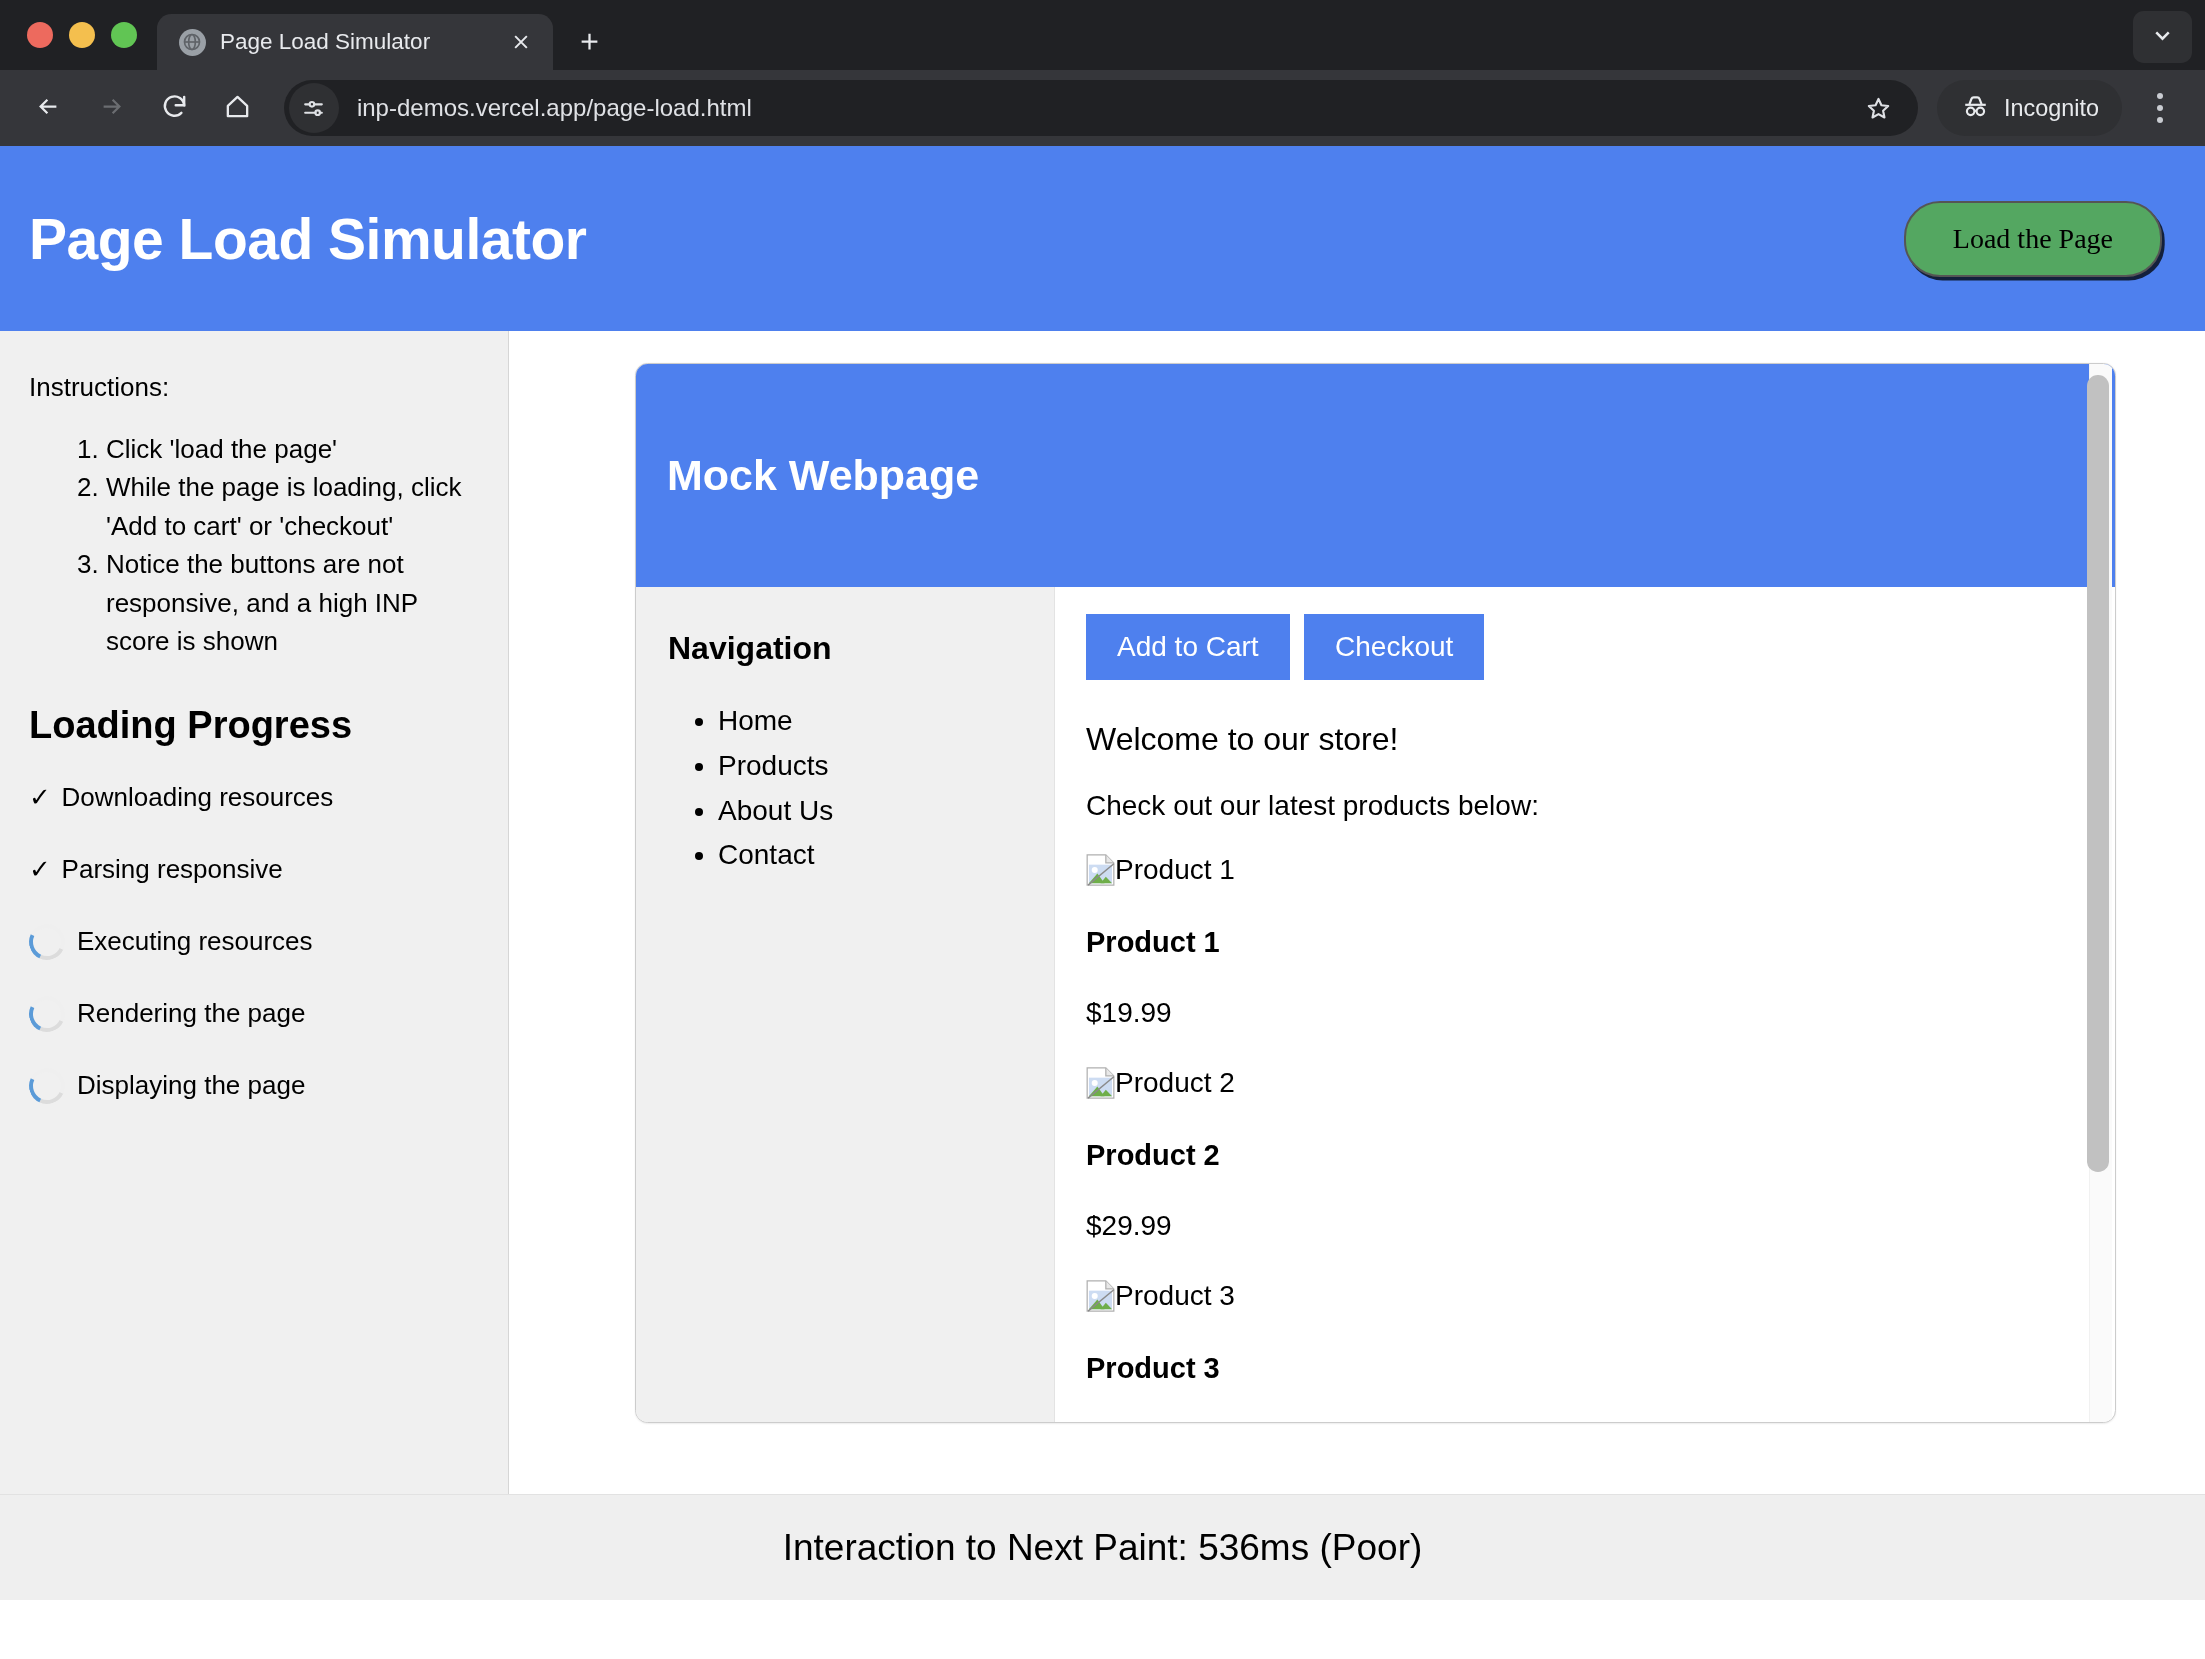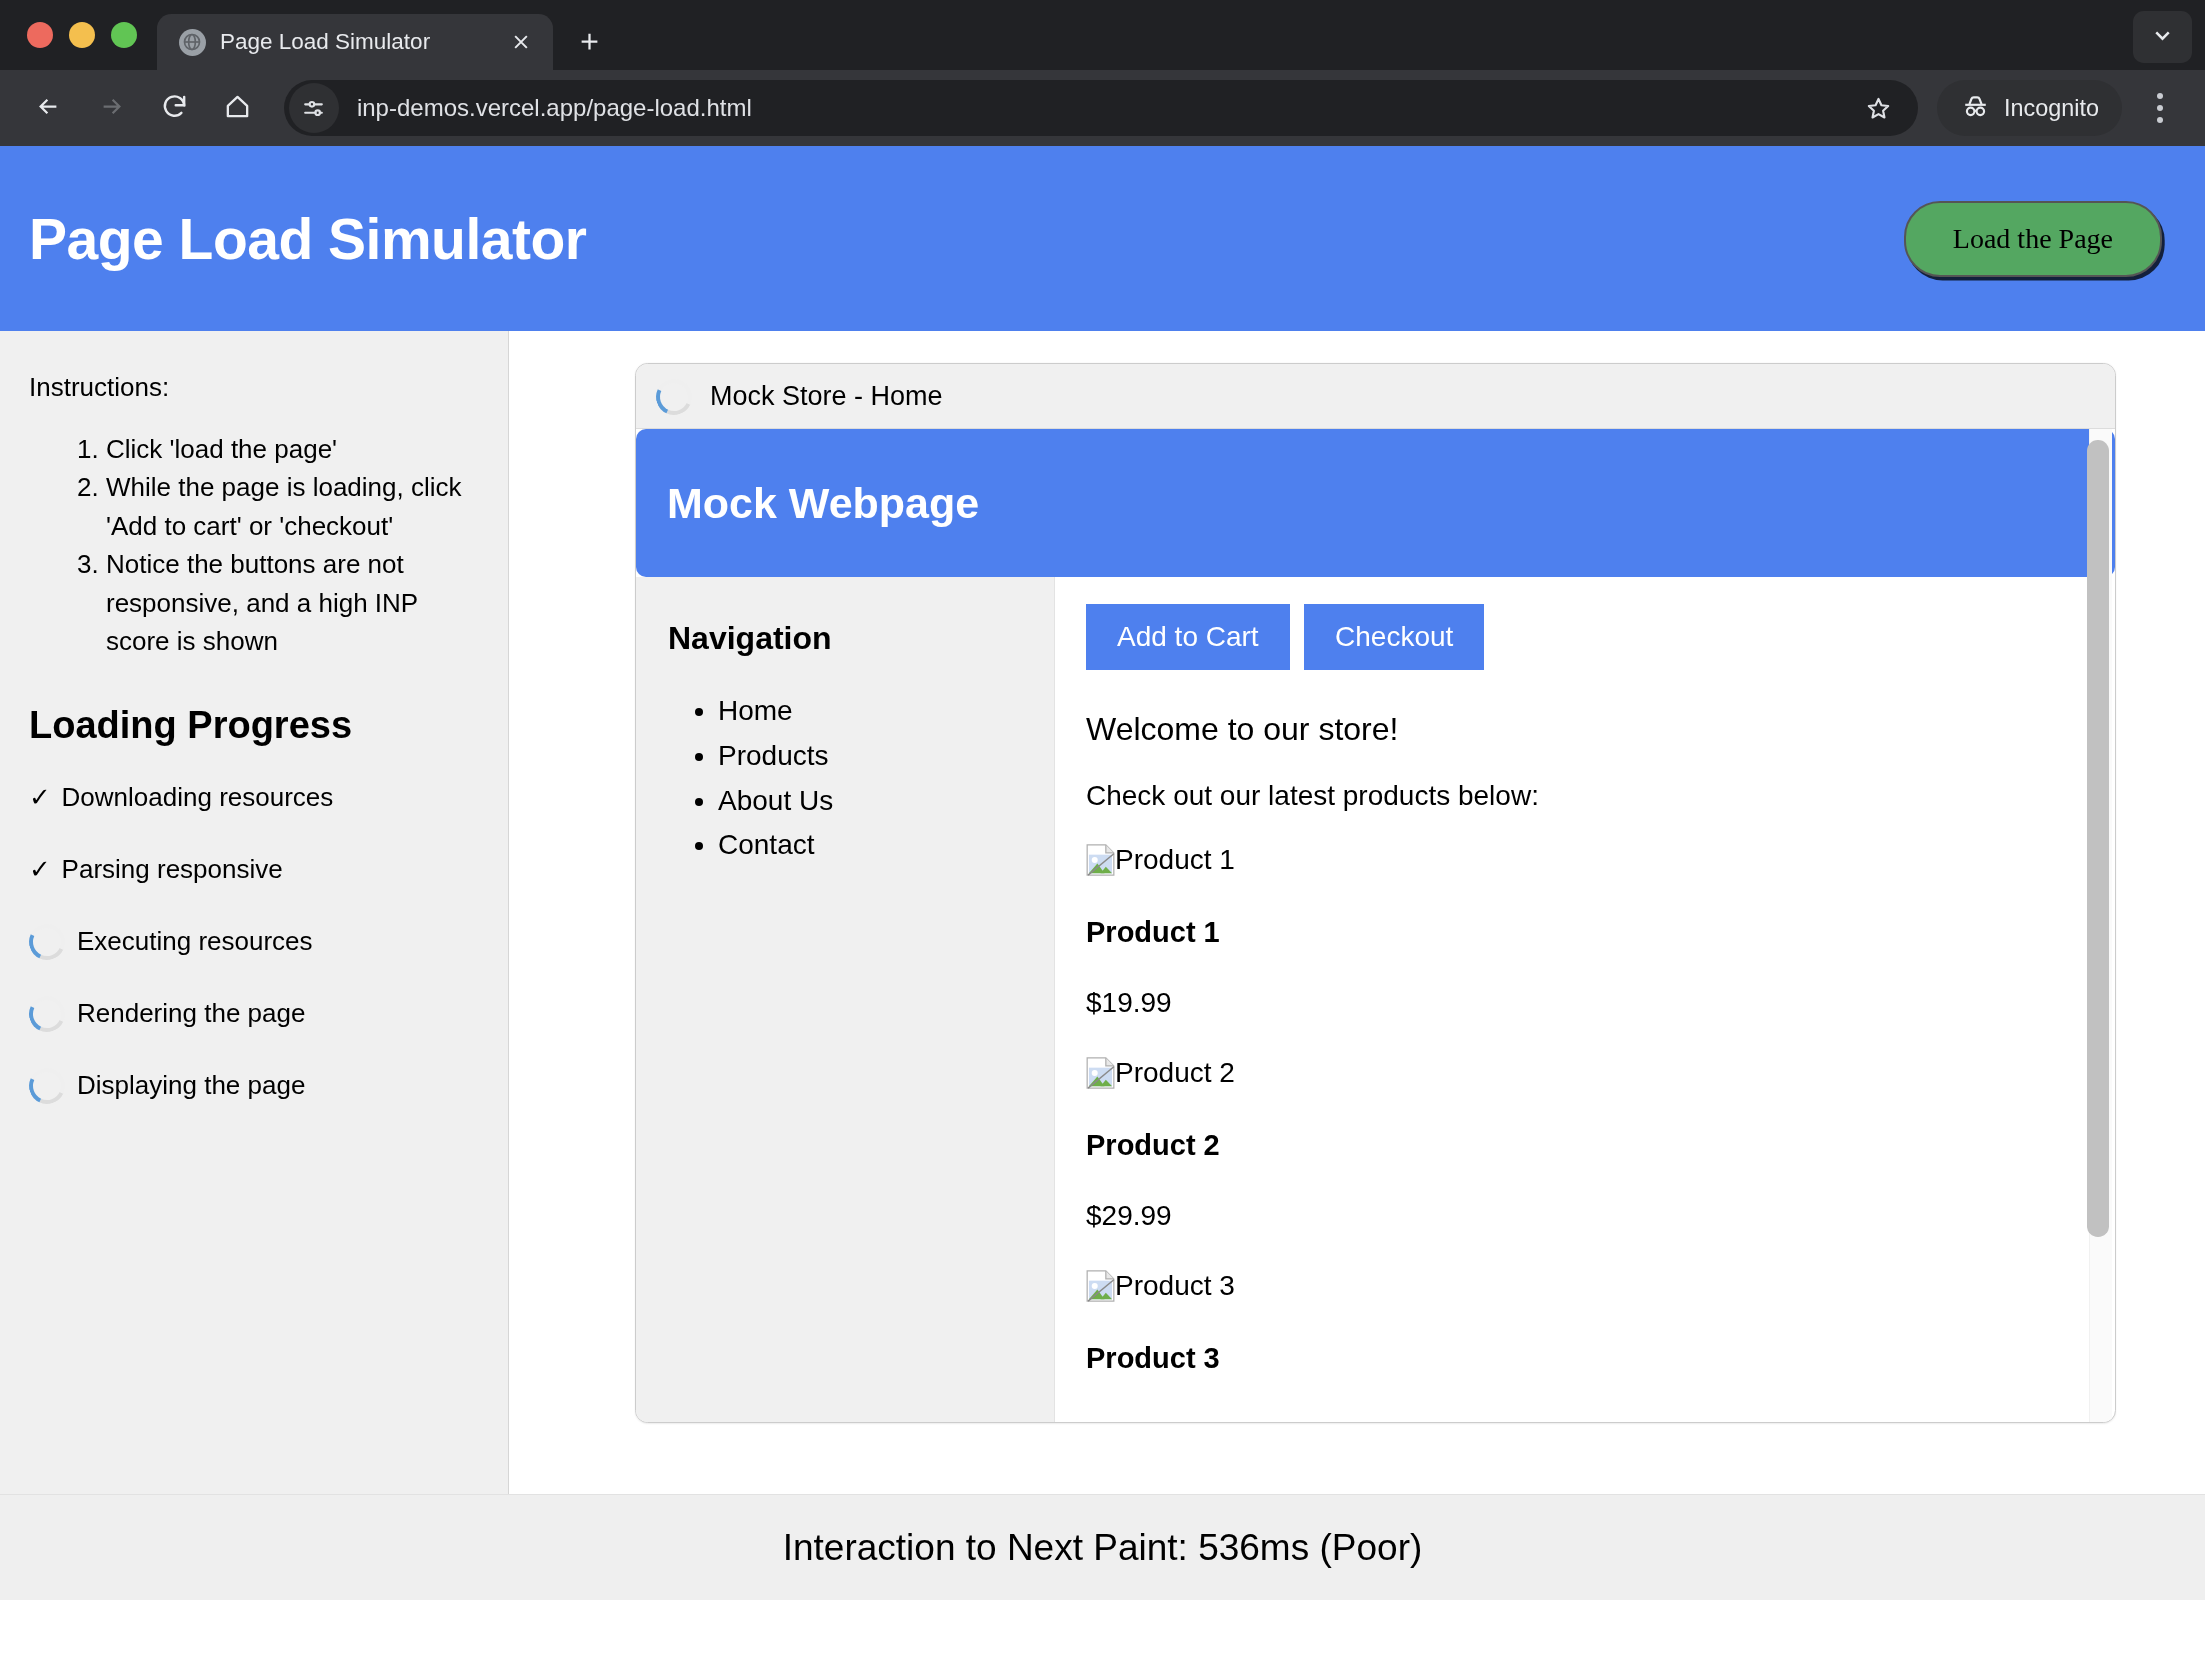--- a/index.html
+++ b/index.html
@@ -164,22 +164,22 @@
   }
   .mock-titlebar {
     height: 65px; background: #f0f0f0; border-bottom: 0.9px solid #dcdcdc;
     display: flex; align-items: center; padding: 0 20px; gap: 18px; flex: 0 0 65px;
   }
   .mock-titlebar .title { font-size: 27px; color: #000; }
   .mock-body { flex: 1 1 auto; display: flex; overflow: hidden; position: relative; }
   .mock-scroll { flex: 1 1 auto; overflow: hidden; position: relative; }
 
   .mock-hero {
-    background: #4E80EE; height: 148px;
-    display: flex; align-items: center; padding-left: 31px; border-radius: 10px;
+    background: #4E80EE; height: 223px;
+    display: flex; align-items: center; padding-left: 31px;
   }
   .mock-hero h2 { color: #fff; font-size: 43px; font-weight: bold; }
 
   .mock-cols { display: flex; }
   .mock-nav {
     width: 419px; flex: 0 0 419px; background: #f0f0f0;
     padding: 43px 0 0 32px; min-height: 810px;
     border-right: 0.9px solid #e3e3e3;
   }
   .mock-nav h3 { font-size: 32px; font-weight: bold; color: #000; }
@@ -366,24 +366,20 @@
 
         <div class="lp-item pending">
           <span class="spinner"></span>
           <span class="lp-text">Displaying the page</span>
         </div>
       </div>
 
       <div class="main">
         <div class="mock-window">
 
-          <div class="mock-titlebar">
-            <span class="spinner"></span>
-            <span class="title">Mock Store - Home</span>
-          </div>
 
           <div class="mock-body">
             <div class="mock-scroll">
 
               <div class="mock-hero">
                 <h2>Mock Webpage</h2>
               </div>
 
               <div class="mock-cols">
 

